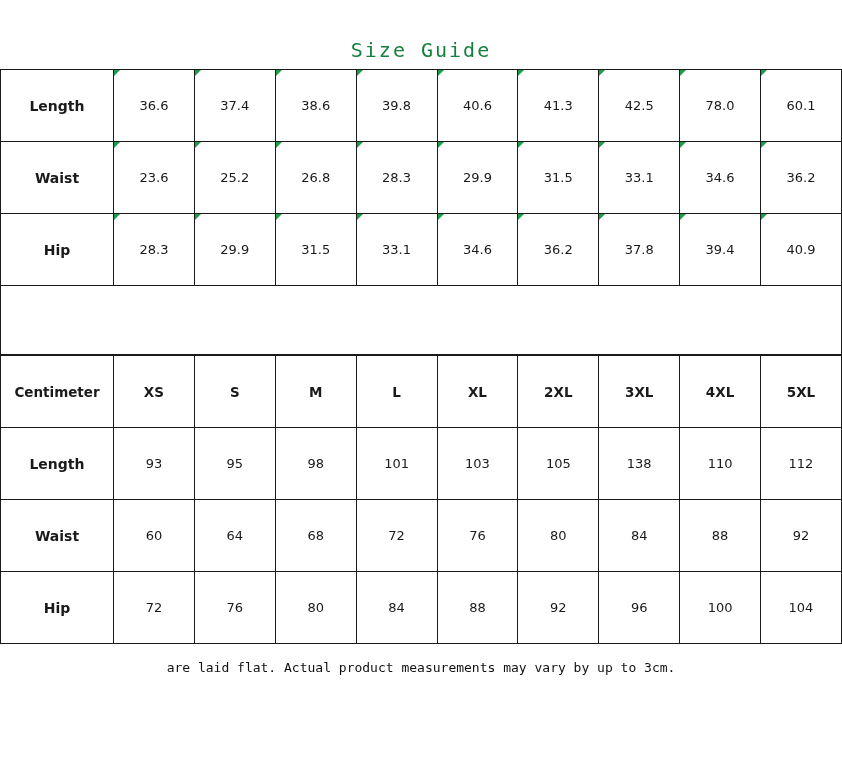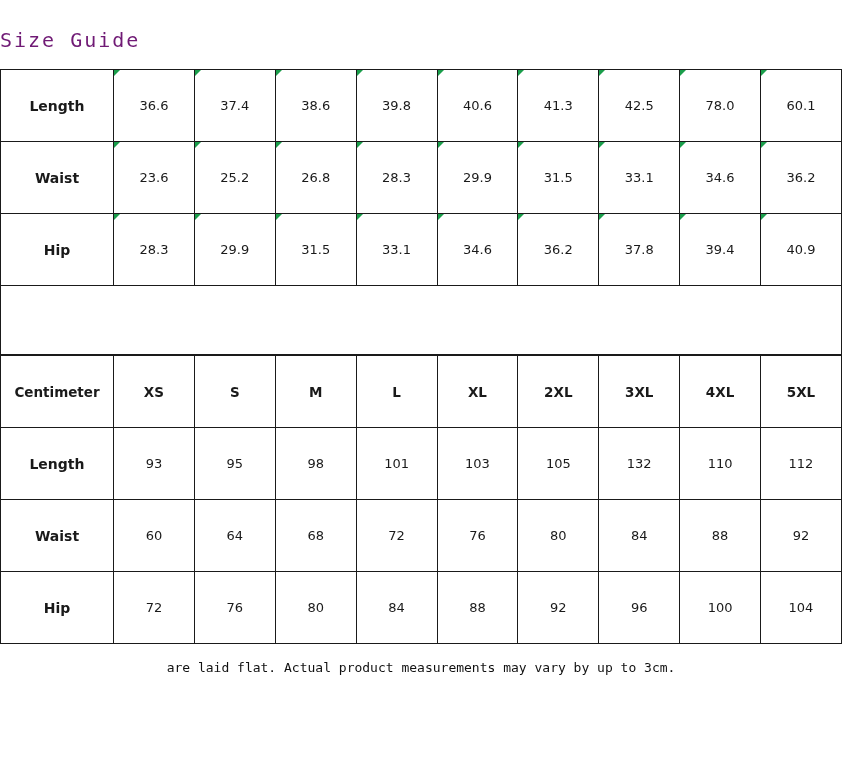--- a/index.html
+++ b/index.html
@@ -14,25 +14,26 @@
     color: #1a1a1a;
     overflow: hidden;
   }
   .page {
     position: relative;
     width: 842px;
     height: 760px;
     box-sizing: border-box;
   }
   .title {
+    text-align: center;
     font-family: "DejaVu Sans Mono", monospace;
     font-size: 20px;
     letter-spacing: 2px;
-    color: #701a75;
-    padding-top: 28px;
+    color: #15803d;
+    padding-top: 38px;
     padding-bottom: 16px;
     height: 69px;
     box-sizing: border-box;
   }
   table.size-table {
     border-collapse: collapse;
     width: 842px;
     table-layout: fixed;
   }
   table.size-table td {
@@ -151,21 +152,21 @@
         <td class="head">5XL</td>
       </tr>
       <tr>
         <td class="rowlabel first-col">Length</td>
         <td>93</td>
         <td>95</td>
         <td>98</td>
         <td>101</td>
         <td>103</td>
         <td>105</td>
-        <td>132</td>
+        <td>138</td>
         <td>110</td>
         <td>112</td>
       </tr>
       <tr>
         <td class="rowlabel first-col">Waist</td>
         <td>60</td>
         <td>64</td>
         <td>68</td>
         <td>72</td>
         <td>76</td>

